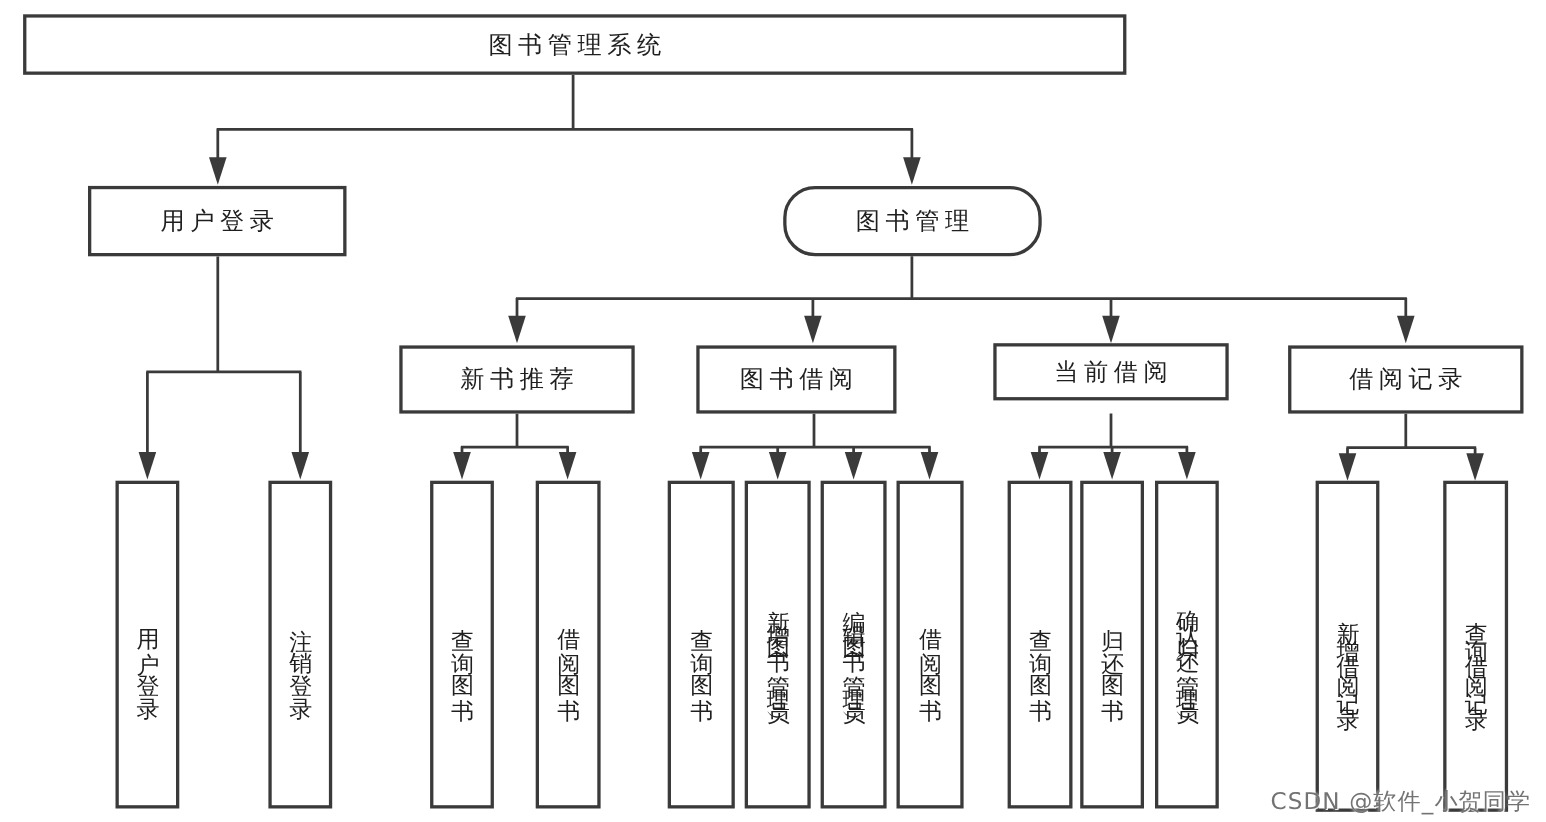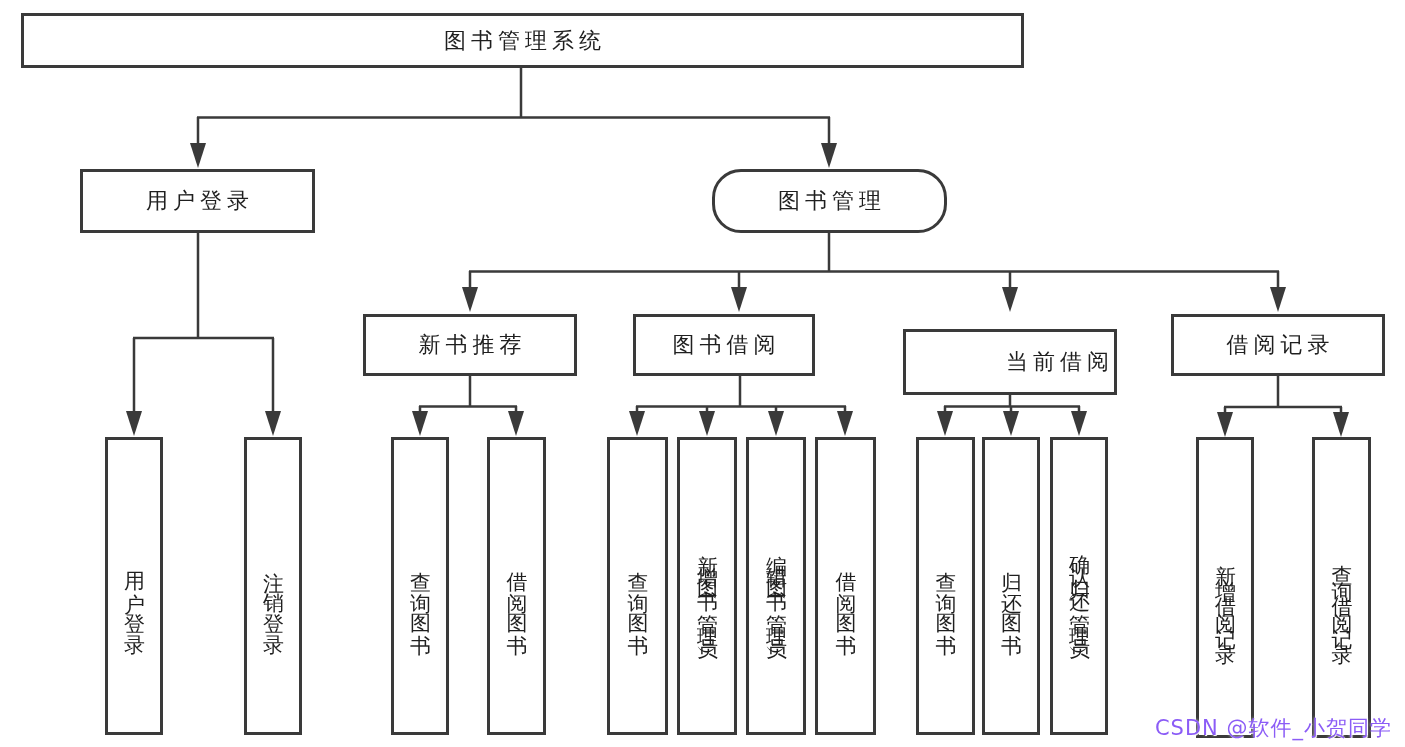--- a/index.html
+++ b/index.html
@@ -15,21 +15,21 @@
   .hlabel{font-size:22px;letter-spacing:5px;text-indent:5px;white-space:nowrap;color:#1f1f1f;}
   .vtext{
     writing-mode:vertical-rl;text-orientation:mixed;font-size:21px;line-height:1;
     color:#1f1f1f;white-space:nowrap;
   }
   .sp21{letter-spacing:21px;margin-bottom:-21px;}
   .sp16{letter-spacing:16px;margin-bottom:-16px;}
   .sp13{letter-spacing:12px;margin-bottom:-12px;}
   .watermark{
     position:absolute;right:13px;bottom:5px;z-index:5;font-size:21px;letter-spacing:1px;
-    color:#8b5cf6;text-shadow:0 0 3px rgba(255,255,255,.95),1px 1px 0 rgba(255,255,255,.9);
+    color:#737373;text-shadow:0 0 3px rgba(255,255,255,.95),1px 1px 0 rgba(255,255,255,.9);
   }
 </style>
 </head>
 <body>
 
 <div class="canvas">
 
   <svg class="connectors" viewBox="0 0 1405 747" xmlns="http://www.w3.org/2000/svg">
     <g stroke="#3a3a3a" stroke-width="2.5" fill="none">
 
@@ -80,21 +80,21 @@
   <div class="box" style="left:712px;top:169px;width:235px;height:64px;border-radius:29px;">
     <span class="hlabel">图书管理</span>
   </div>
 
   <div class="box" style="left:363px;top:314px;width:214px;height:62px;">
     <span class="hlabel">新书推荐</span>
   </div>
   <div class="box" style="left:633px;top:314px;width:182px;height:62px;">
     <span class="hlabel">图书借阅</span>
   </div>
-  <div class="box" style="left:903px;top:329px;width:214px;height:66px;justify-content:flex-end;">
+  <div class="box" style="left:903px;top:312px;width:214px;height:52px;">
     <span class="hlabel">当前借阅</span>
   </div>
   <div class="box" style="left:1171px;top:314px;width:214px;height:62px;justify-content:center;">
     <span class="hlabel">借阅记录</span>
   </div>
 
   <div class="box" style="left:105px;top:437px;width:58px;height:298px;">
     <span class="vtext sp21">用户登录</span>
   </div>
   <div class="box" style="left:244px;top:437px;width:58px;height:298px;">

